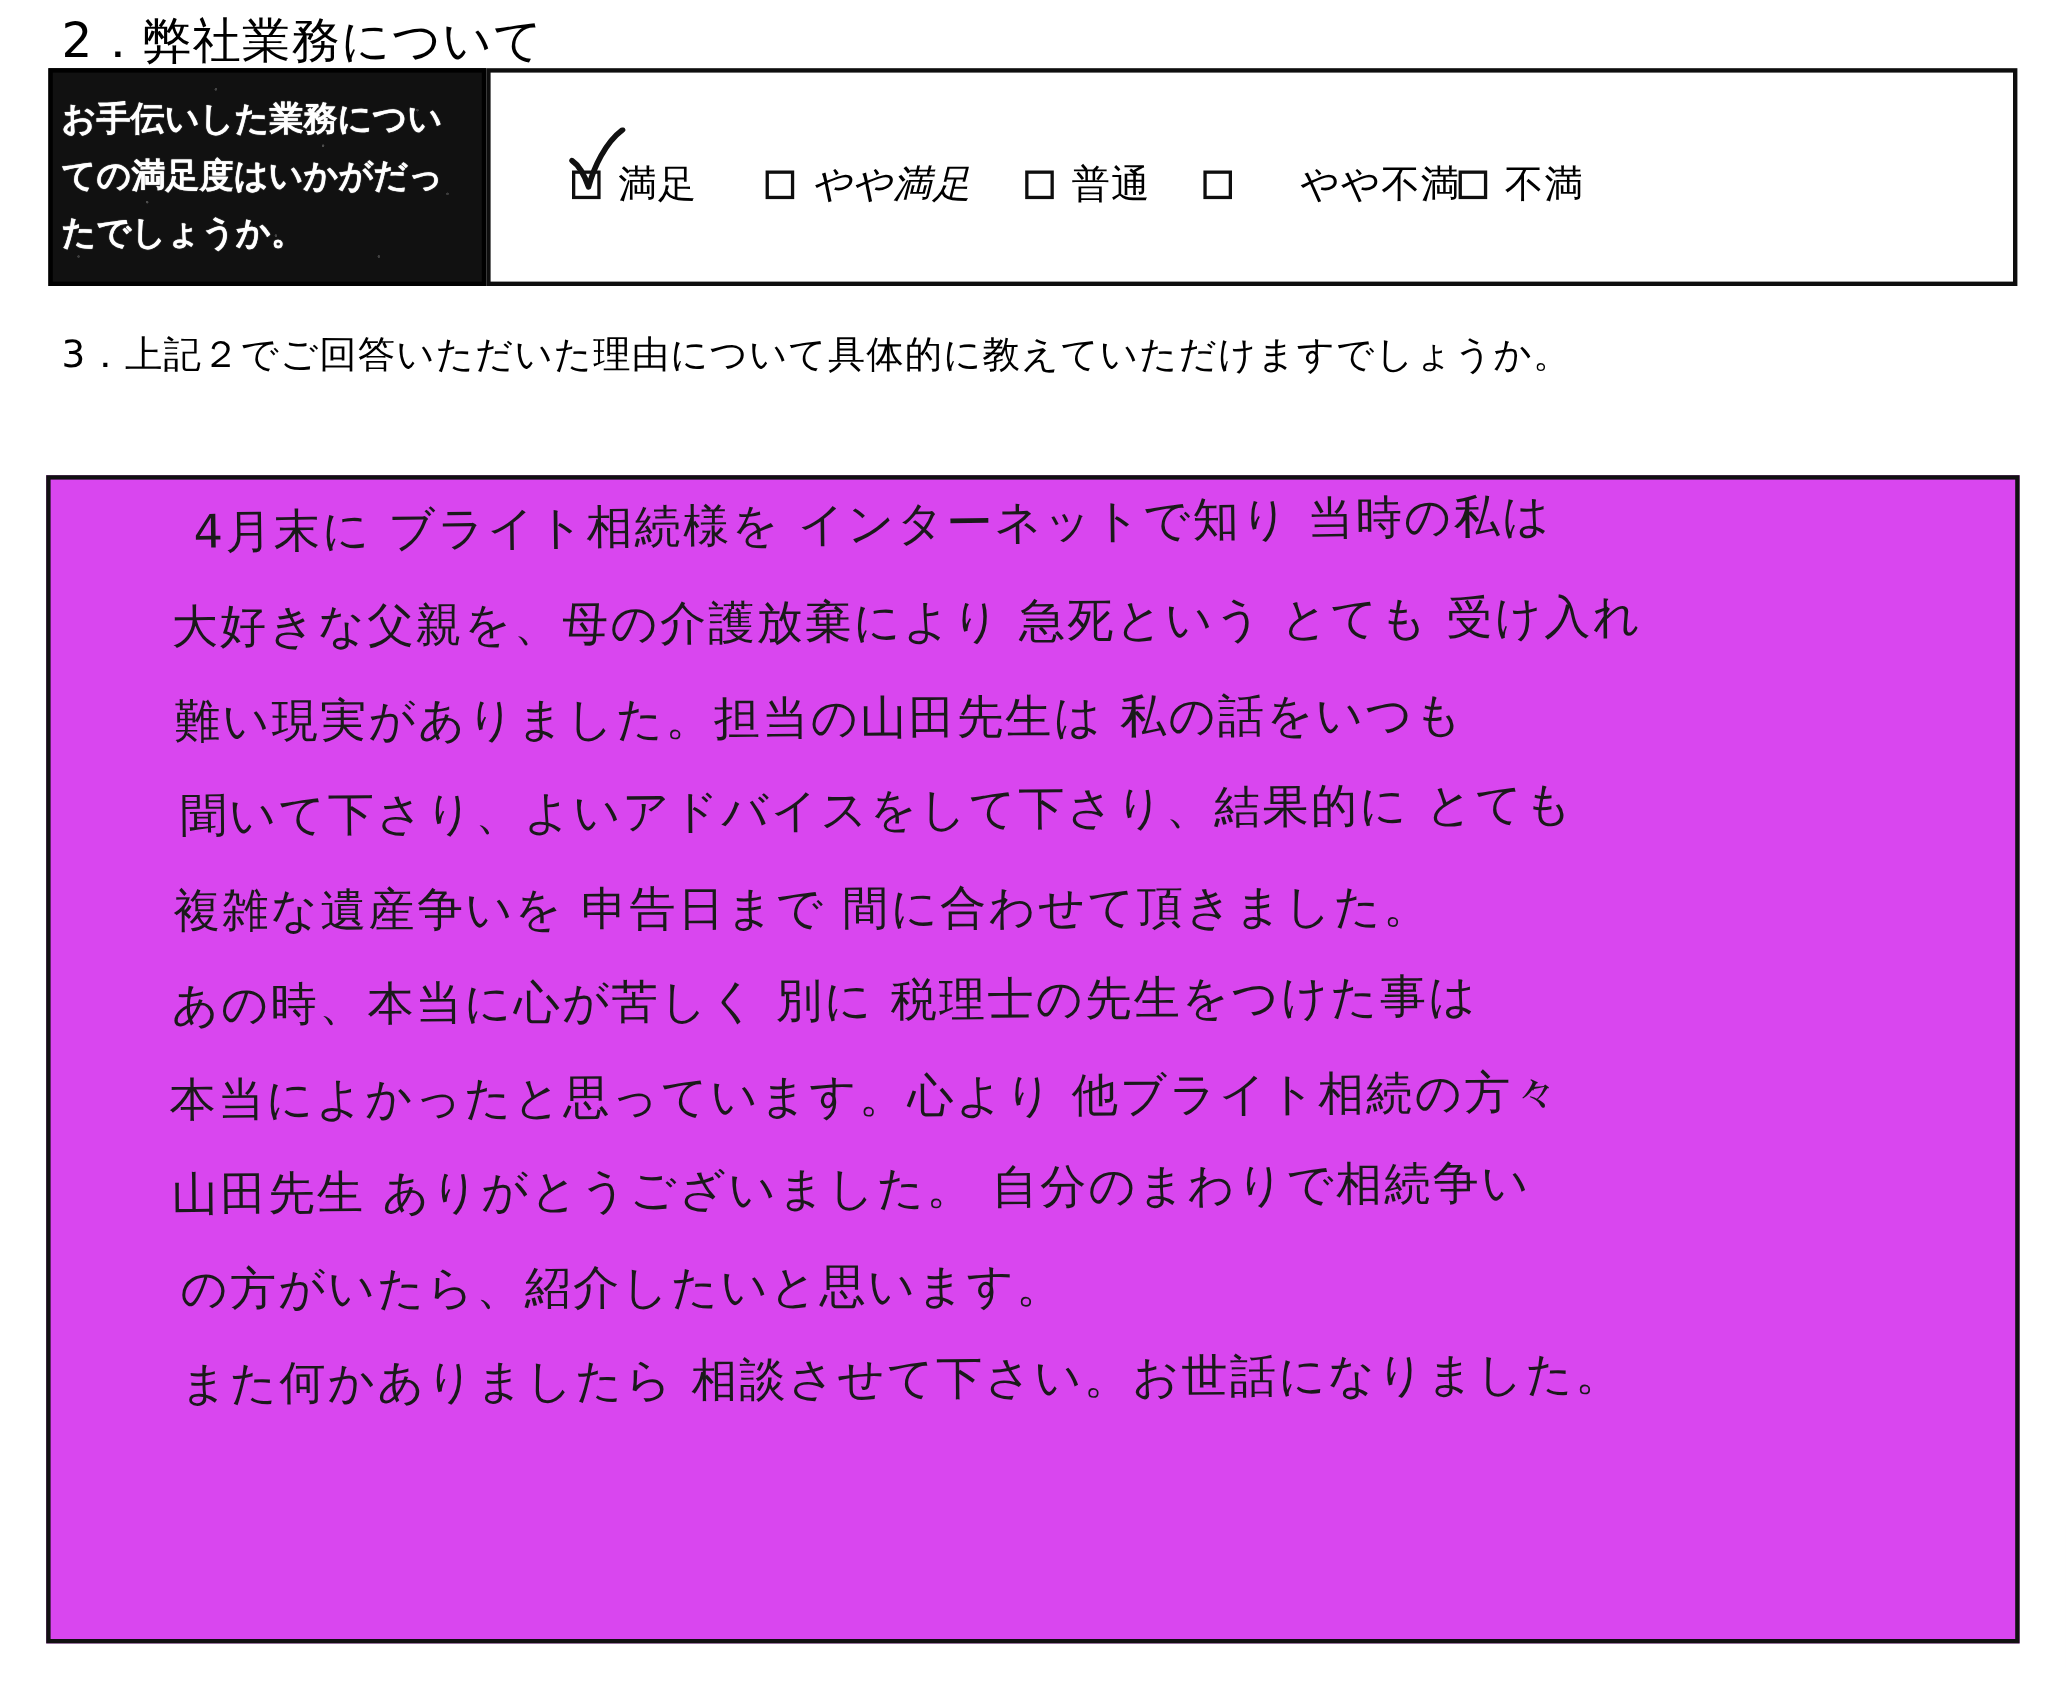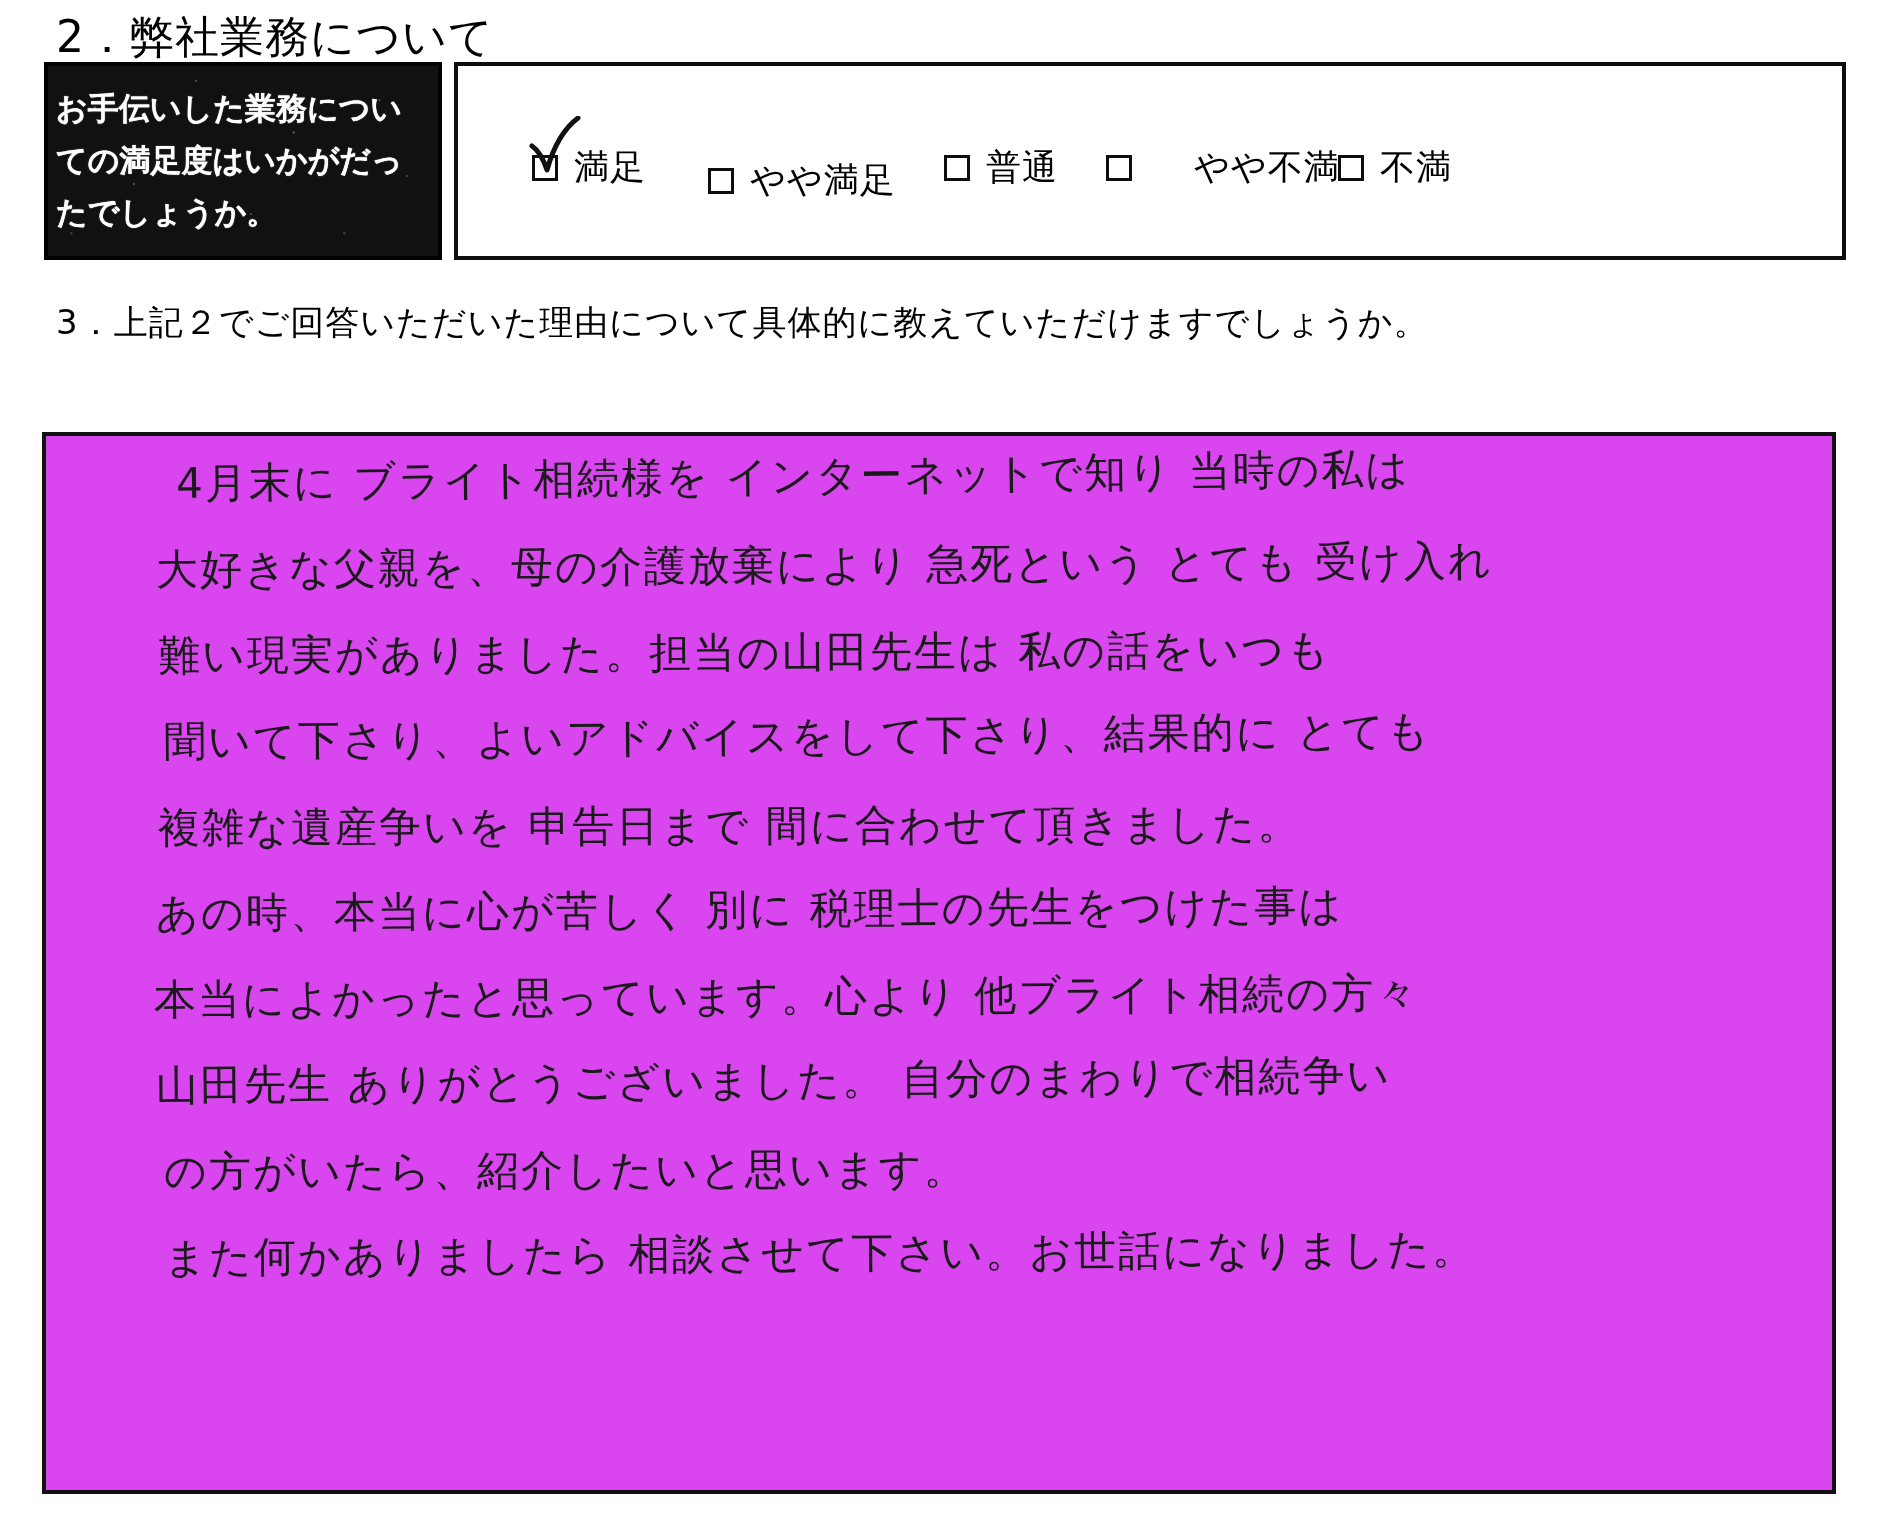--- a/index.html
+++ b/index.html
@@ -85,21 +85,20 @@
 
   .q2-options-box {
     position: absolute;
     left: 398px;
     top: 0px;
     width: 1392px;
     height: 198px;
     border: 4px solid #0e0e0e;
     box-sizing: border-box;
     background: #ffffff;
-    margin-left: 12px;
   }
   .opt {
     display: flex;
     align-items: center;
     white-space: nowrap;
     font-size: 35px;
     position: relative;
   }
   .opt .box {
     display: inline-block;
@@ -117,21 +116,21 @@
     position: absolute;
     left: -6px;
     top: -28px;
     width: 56px;
     height: 62px;
     pointer-events: none;
   }
 
   
   .opt-1 { position: absolute; left: 74px;  top: 78px; }
-  .opt-2 { position: absolute; left: 250px; top: 91px; }
+  .opt-2 { position: absolute; left: 250px; top: 78px; font-style: italic; }
   .opt-3 { position: absolute; left: 486px; top: 78px; font-family: Liberation Serif, serif; }
   .opt-4 { position: absolute; left: 648px; top: 78px; gap: 46px; }
   .opt-5 { position: absolute; left: 880px; top: 78px; }
 
   
   .q3-heading {
     position: absolute;
     left: 56px;
     top: 300px;
     font-size: 34px;

